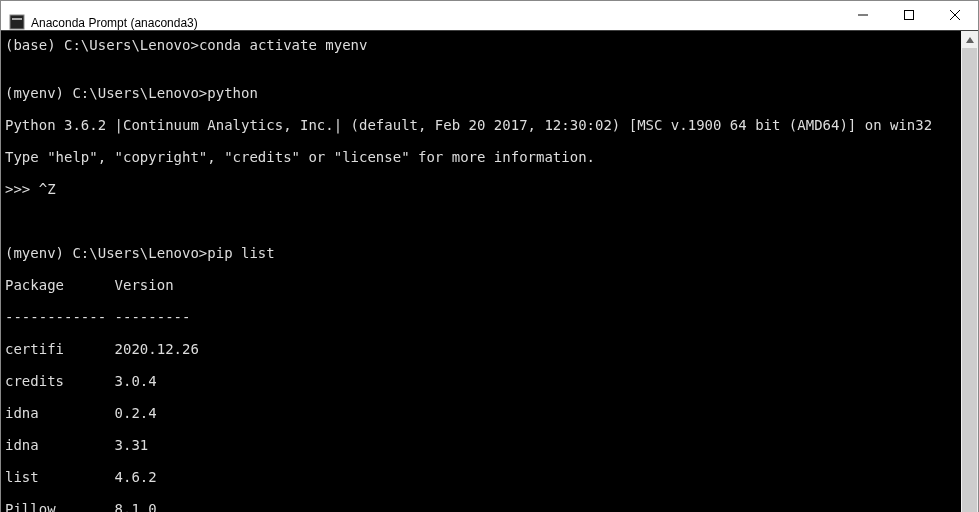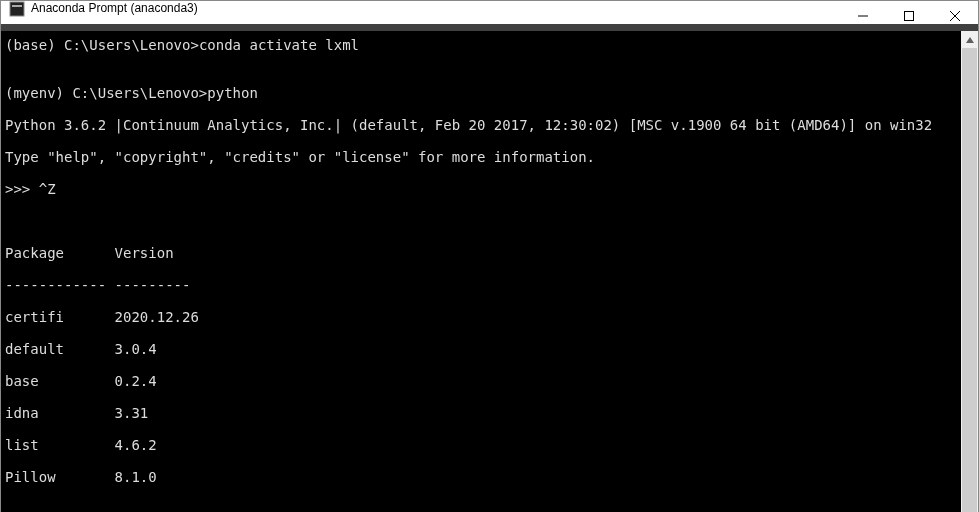--- a/index.html
+++ b/index.html
@@ -16,22 +16,22 @@
     height: 512px;
     background: #fff;
     display: flex;
     flex-direction: column;
     border: 1px solid #888;
   }
   .titlebar {
     height: 30px;
     background: #fff;
     display: flex;
-    align-items: flex-start;
-    border-bottom: 7px solid #404040;
+    align-items: flex-end;
+    border-bottom: 1px solid #404040;
     user-select: none;
   }
   .title-icon {
     width: 16px;
     height: 16px;
     margin: 0 6px 0 8px;
     display: inline-block;
   }
   .title-text {
     font-size: 12px;
@@ -120,33 +120,34 @@
     </div>
     <div class="win-btn">
       <svg viewBox="0 0 10 10">
           <line x1="0" y1="0" x2="10" y2="10" stroke="#000" stroke-width="1"></line>
           <line x1="10" y1="0" x2="0" y2="10" stroke="#000" stroke-width="1"></line>
         </svg>
     </div>
   </div>
 
   <div class="body">
-    <div class="terminal"><span class="line"><span>(base) C:\Users\Lenovo&gt;</span><span>conda activate lxml</span></span>
+    <div class="terminal"><span class="line"><span>(base) C:\Users\Lenovo&gt;</span><span>conda activate myenv</span></span>
 <span class="line"></span>
 <span class="line"><span>(myenv) C:\Users\Lenovo&gt;</span><span>python</span></span>
 <span class="line">Python 3.6.2 |Continuum Analytics, Inc.| (default, Feb 20 2017, 12:30:02) [MSC v.1900 64 bit (AMD64)] on win32</span>
 <span class="line">Type "help", "copyright", "credits" or "license" for more information.</span>
 <span class="line">&gt;&gt;&gt; ^Z</span>
 <span class="line"></span>
 <span class="line"></span>
+<span class="line"><span>(myenv) C:\Users\Lenovo&gt;</span><span>pip list</span></span>
 <span class="line">Package      Version</span>
 <span class="line">------------ ---------</span>
 <span class="line">certifi      2020.12.26</span>
-<span class="line">default      3.0.4</span>
-<span class="line">base         0.2.4</span>
+<span class="line">credits      3.0.4</span>
+<span class="line">idna         0.2.4</span>
 <span class="line">idna         3.31</span>
 <span class="line">list         4.6.2</span>
 <span class="line">Pillow       8.1.0</span>
 
 
 
 
 
 
 

